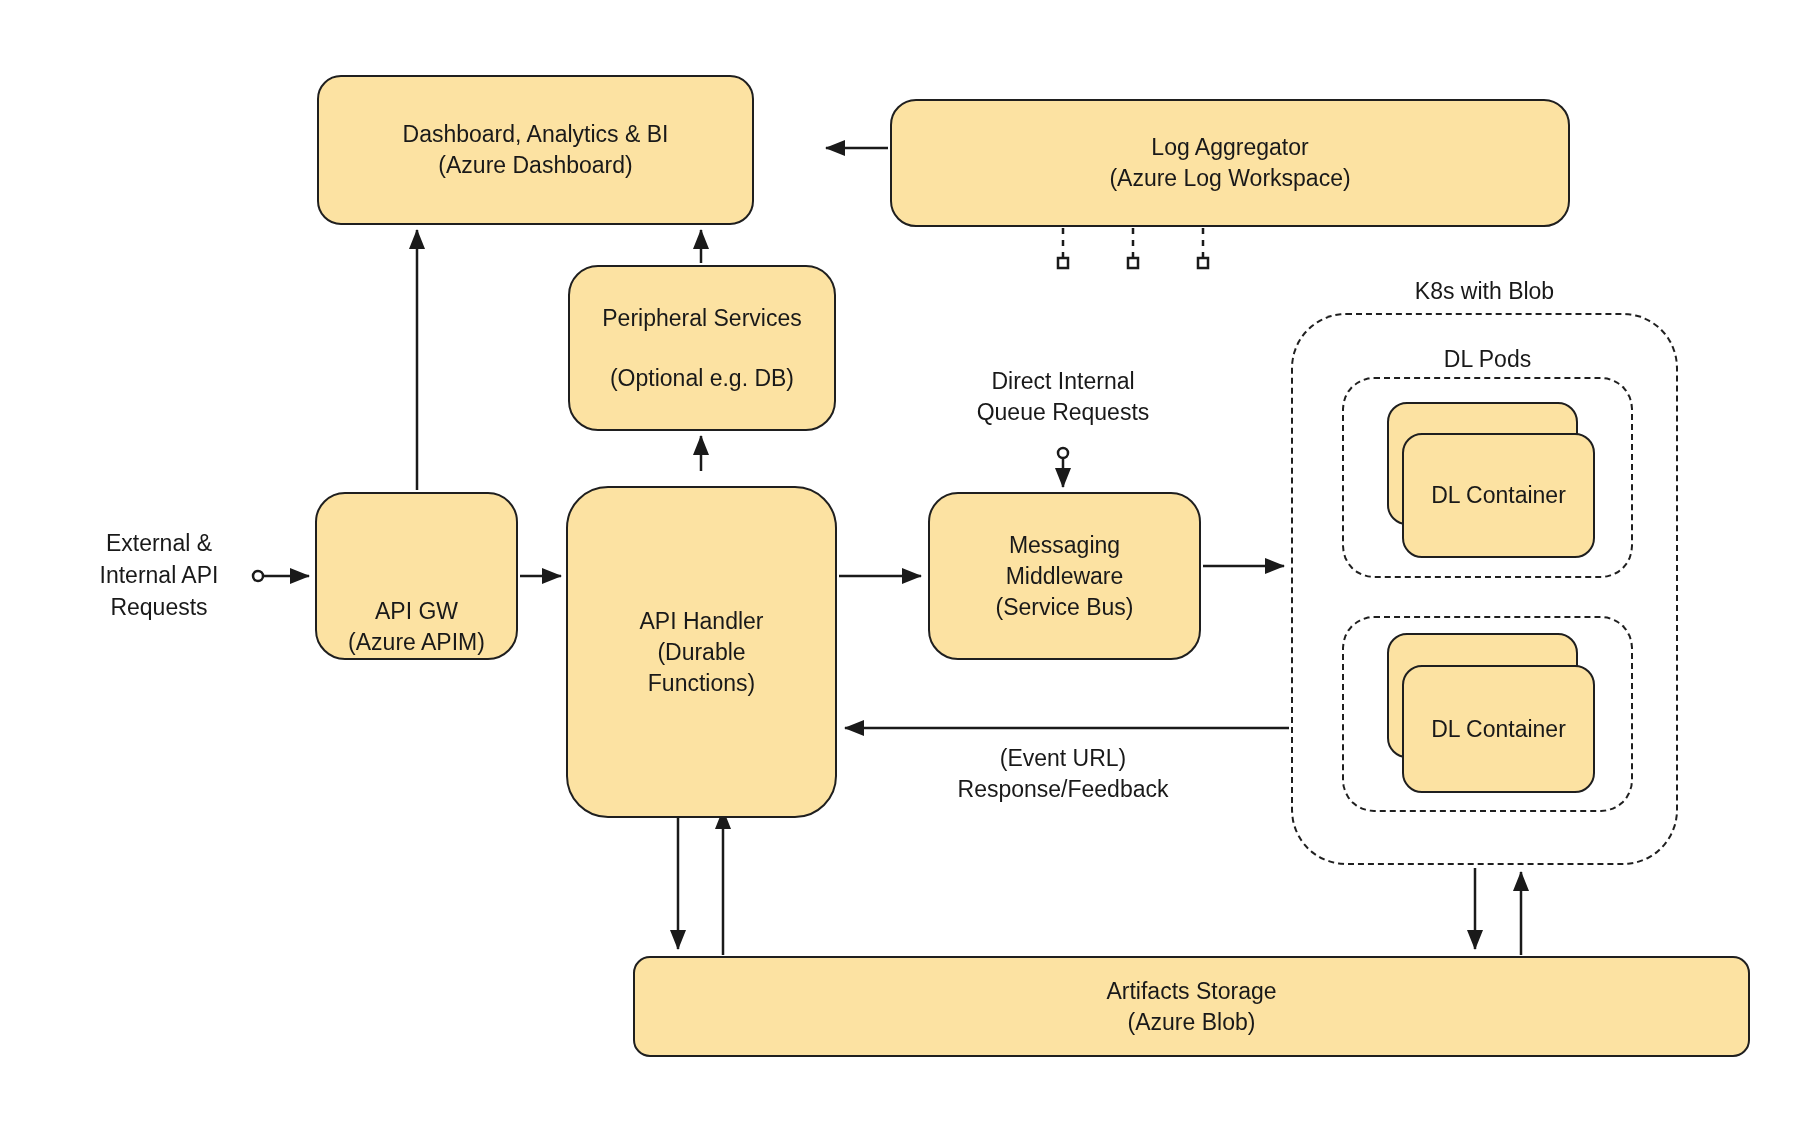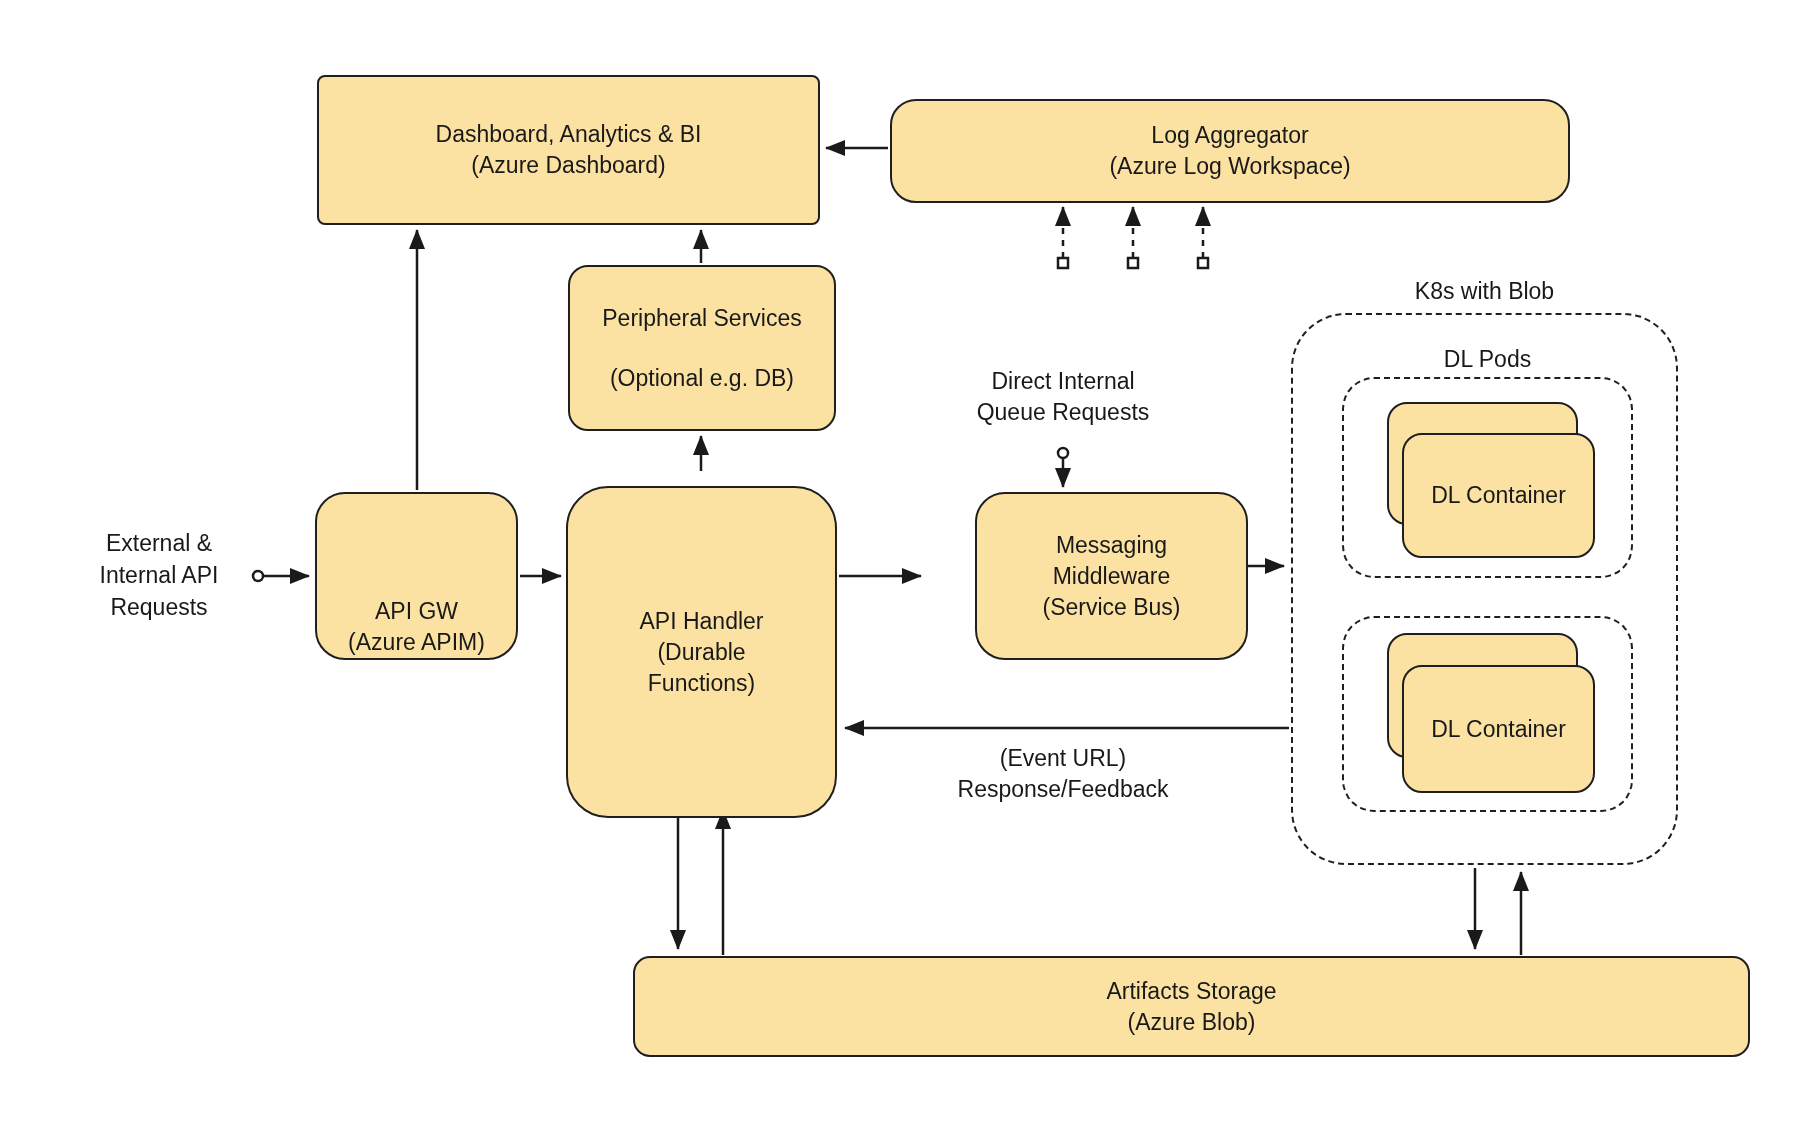--- a/index.html
+++ b/index.html
@@ -36,26 +36,26 @@
   }
   .stackback{
     position:absolute;
     background:var(--fill,#fce2a2);
     border:2.5px solid var(--stroke,#1f1f1f);
     border-radius:20px;
     box-sizing:border-box;
   }
 
   
-  #n-dashboard   {left:317px;top:75px;width:503px;height:150px;border-radius:8px;}
-  #n-log         {left:890px;top:99px;width:680px;height:104px;border-radius:26px;}
-  #n-peripheral  {left:568px;top:265px;width:268px;height:166px;border-radius:20px;gap:29px;}
+  #n-dashboard   {left:317px;top:75px;width:437px;height:150px;border-radius:24px;}
+  #n-log         {left:890px;top:99px;width:680px;height:128px;border-radius:26px;}
+  #n-peripheral  {left:568px;top:265px;width:268px;height:166px;border-radius:30px;gap:29px;}
   #n-apigw       {left:315px;top:492px;width:203px;height:168px;border-radius:30px;justify-content:flex-end;}
   #n-handler     {left:566px;top:486px;width:271px;height:332px;border-radius:42px;}
-  #n-messaging   {left:928px;top:492px;width:273px;height:168px;border-radius:30px;margin-left:47px;}
+  #n-messaging   {left:928px;top:492px;width:273px;height:168px;border-radius:30px;}
   #n-artifacts   {left:633px;top:956px;width:1117px;height:101px;border-radius:17px;}
 
   #k8s-box       {left:1291px;top:313px;width:387px;height:552px;border-radius:55px;}
   #pod1-box      {left:1342px;top:377px;width:291px;height:201px;border-radius:32px;}
   #pod2-box      {left:1342px;top:616px;width:291px;height:196px;border-radius:32px;}
 
   #pod1-back     {left:1387px;top:402px;width:191px;height:123px;}
   #pod1-front    {left:1402px;top:433px;width:193px;height:125px;border-radius:20px;}
   #pod2-back     {left:1387px;top:633px;width:191px;height:125px;}
   #pod2-front    {left:1402px;top:665px;width:193px;height:128px;border-radius:20px;}

